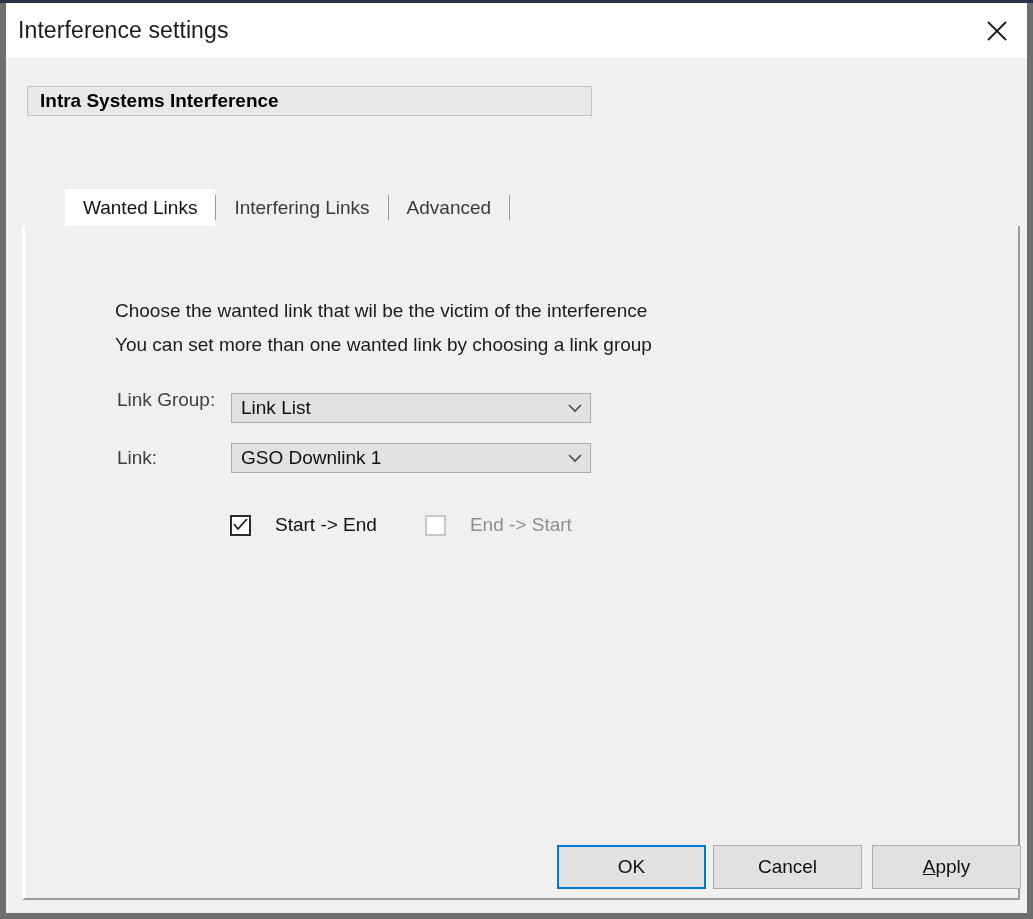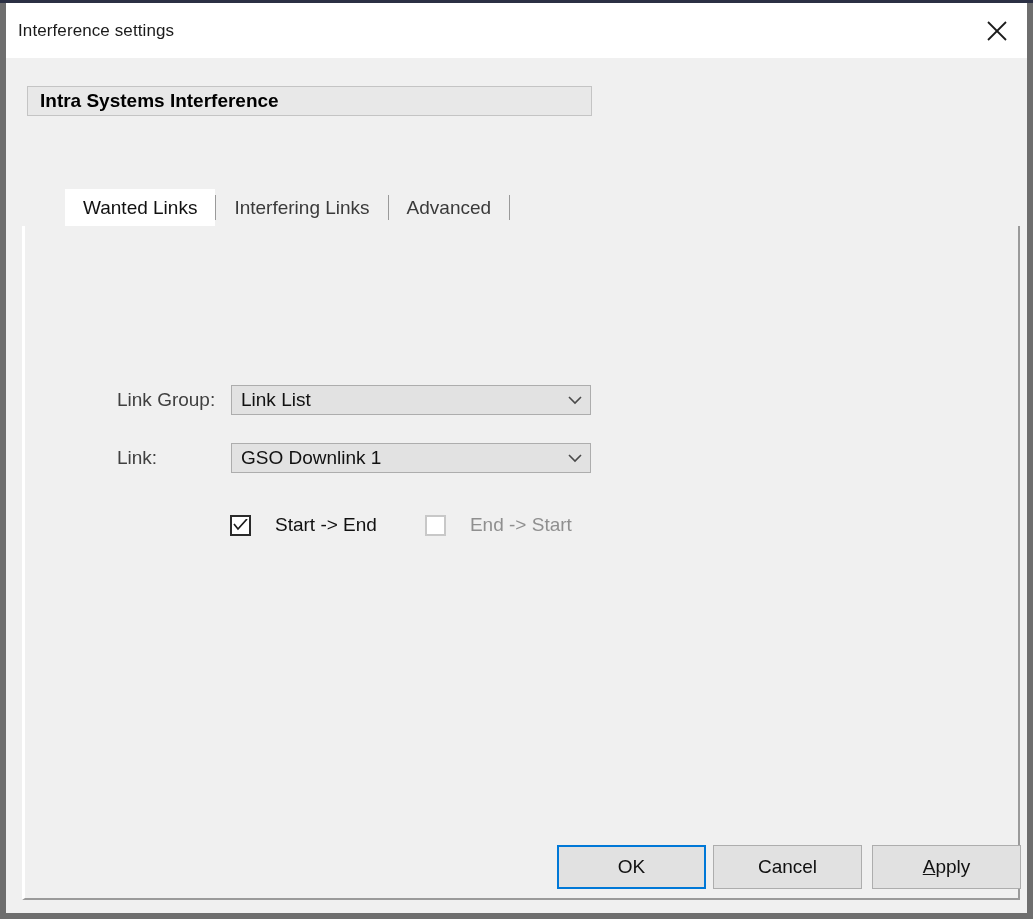--- a/index.html
+++ b/index.html
@@ -33,21 +33,21 @@
   
   #title-bar {
     position: relative;
     height: 55px;
     background: #ffffff;
     flex: 0 0 auto;
     display: flex;
     align-items: center;
   }
   #window-title {
-    font-size: 17px;
+    font-size: 23px;
     color: #1b1b1b;
     padding-left: 12px;
     letter-spacing: 0.1px;
     white-space: nowrap;
     text-align: center;
   }
   #close-button {
     position: absolute;
     right: 0; top: 0;
     width: 60px; height: 55px;
@@ -173,21 +173,21 @@
     white-space: nowrap;
     overflow: hidden;
   }
   .combo-arrow {
     flex: 0 0 auto;
     width: 30px;
     display: flex;
     align-items: center;
     justify-content: center;
   }
-  #link-group-combo { left: 206px; top: 159px; width: 360px; }
+  #link-group-combo { left: 206px; top: 167px; width: 360px; }
   #link-combo       { left: 206px; top: 217px; width: 360px; }
 
   
   #checkbox-row {
     position: absolute;
     left: 205px; top: 288px;
     display: flex;
     align-items: center;
   }
   .check-item {
@@ -278,20 +278,24 @@
       </div>
       <div class="tab-sep"></div>
       <div class="tab">
         <span>Advanced</span>
       </div>
       <div class="tab-sep"></div>
     </div>
 
     <div id="tab-panel">
 
+      <div id="intro-text">
+        <div>Choose the wanted link that wil be the victim of the interference</div>
+        <div>You can set more than one wanted link by choosing a link group</div>
+      </div>
 
       <div class="form-label" id="link-group-label">Link Group:</div>
       <div class="combo" id="link-group-combo">
         <span class="combo-value">Link List</span>
         <span class="combo-arrow">
           <svg width="16" height="10" viewBox="0 0 16 10">
             <polyline points="2,2 8,8 14,2" fill="none" stroke="#4a4a4a" stroke-width="1.6"></polyline>
           </svg>
         </span>
       </div>

